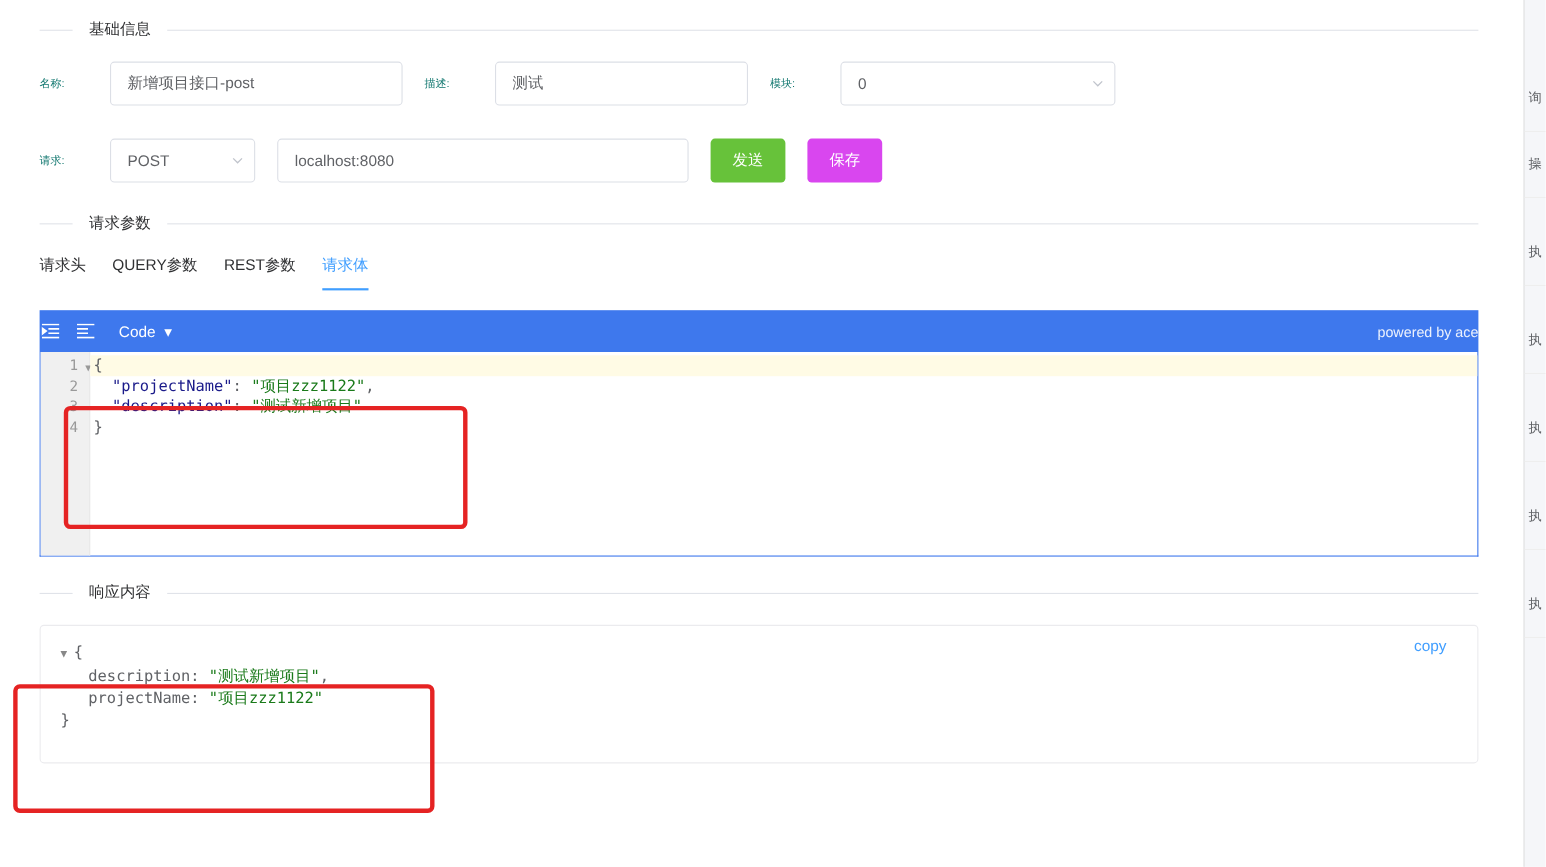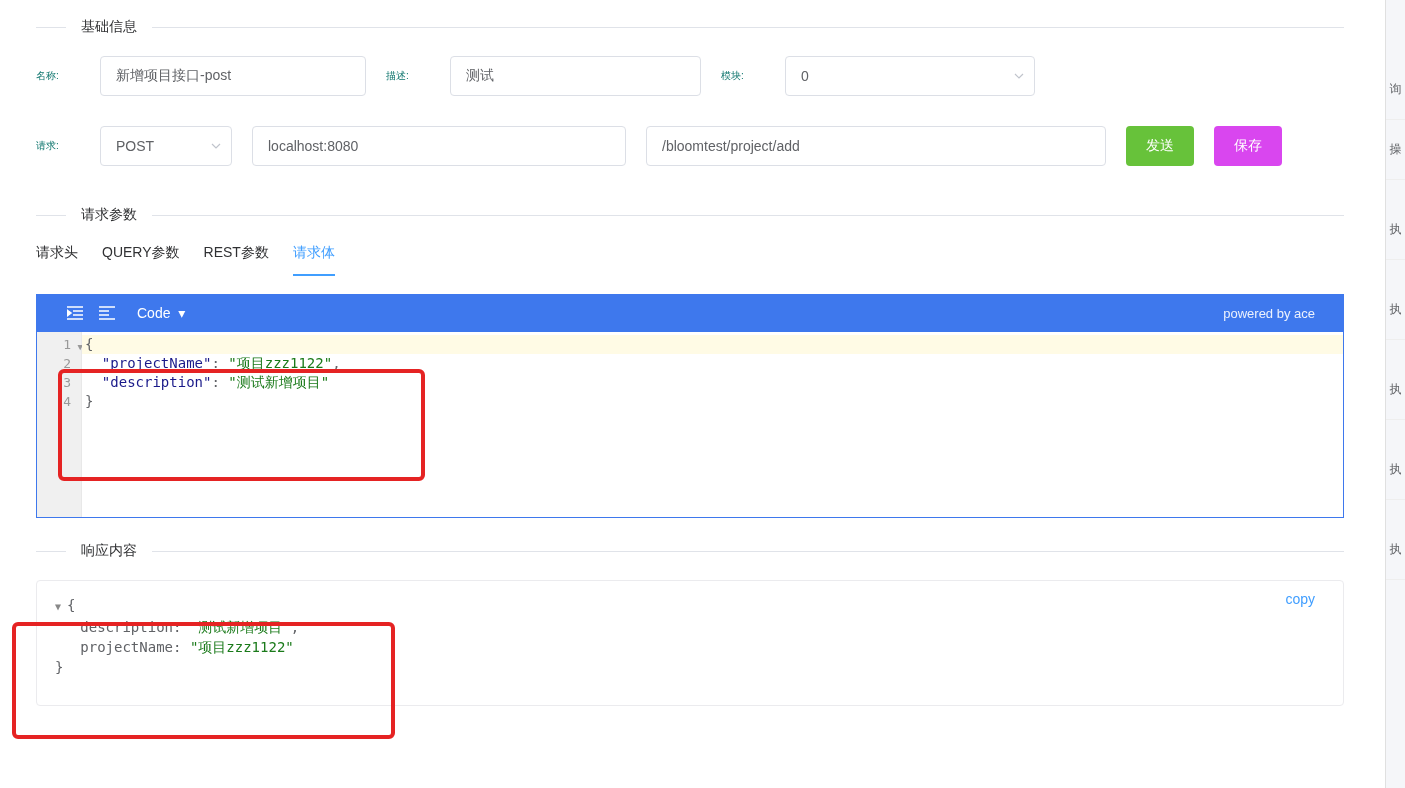--- a/index.html
+++ b/index.html
@@ -13,21 +13,21 @@
 .form-label { font-size: 10px; color: #0f766e; min-width: 44px; }
 .input { height: 40px; border: 1px solid #dcdfe6; border-radius: 4px; padding: 0 15px; background: #fff; color: #606266; font-size: 14px; outline: none;}
 .select-wrap { position: relative; display: inline-flex; align-items: center; }
 .select-wrap .chevron { position: absolute; right: 10px; top: 50%; transform: translateY(-50%); color: #c0c4cc; pointer-events: none; }
 .btn { height: 40px; border: none; border-radius: 4px; padding: 0 20px; cursor: pointer; font-size: 14px; color: #fff; }
 .btn-green { background: #67c23a; }
 .btn-blue { background: #d946ef; }
 .tabs { display: flex; gap: 24px; margin-bottom: 18px; }
 .tab { padding: 0 0 12px 0; color: #303133; cursor: pointer; font-size: 14px; }
 .tab.active { color: #409eff; border-bottom: 2px solid #409eff; }
-.editor-toolbar { background: #3e78ed; height: 38px; display: flex; align-items: center; padding: 0 29px; color: #fff; font-size: 14px; }
+.editor-toolbar { background: #3e78ed; height: 38px; display: flex; align-items: center; padding: 0 0; color: #fff; font-size: 14px; }
 .toolbar-icon { width: 20px; height: 20px; display: inline-flex; align-items: center; justify-content: center; margin-right: 12px; cursor: pointer;}
 .toolbar-spacer { flex: 1; }
 .code-label { margin-left: 8px; cursor: pointer;}
 .powered { font-size: 13px; opacity: 0.9;}
 .editor-box { border: 1px solid #3e78ed; border-top: none; height: 186px; position: relative; background: #fff; display: flex;}
 .gutter { width: 45px; background: #f0f0f0; border-right: 1px solid #e8e8e8; font-family: monospace; font-size: 13px; color: #999; padding-top: 3px;}
 .gutter-line { height: 19px; line-height: 19px; text-align: right; padding-right: 10px; position: relative;}
 .fold-arrow { position: absolute; right: -2px; top: 3px; font-size: 9px; color: #999;}
 .code-area { flex: 1; font-family: Consolas, monospace; font-size: 14px; padding-top: 3px; position: relative;}
 .code-line { height: 19px; line-height: 19px; white-space: pre; padding-left: 3px;}
@@ -52,44 +52,43 @@
   <div class="section-header" style="margin-top:18px;">
     <div class="line line-before"></div>
     <div class="title">基础信息</div>
     <div class="line"></div>
   </div>
 
   <div class="form-row">
     <span class="form-label">名称:</span>
     <input class="input" style="width: 266px;" value="新增项目接口-post">
     <span class="form-label">描述:</span>
-    <input class="input" style="width: 251px;" value="测试">
+    <input class="input" style="width: 230px;" value="测试">
     <span class="form-label">模块:</span>
     <div class="select-wrap">
       <input class="input" style="width: 250px; padding-right: 30px;" readonly="" value="0">
       <span class="chevron">
         <svg width="12" height="12" viewBox="0 0 12 12">
             <path d="M2 4 L6 8 L10 4" stroke="#c0c4cc" stroke-width="1.2" fill="none"></path>
           </svg>
       </span>
     </div>
   </div>
 
-  <div class="form-row" style="margin-bottom:40px;">
+  <div class="form-row" style="margin-bottom:28px;">
     <span class="form-label">请求:</span>
     <div class="select-wrap">
       <input class="input" style="width: 132px; padding-right: 30px;" readonly="" value="POST">
       <span class="chevron">
         <svg width="12" height="12" viewBox="0 0 12 12">
             <path d="M2 4 L6 8 L10 4" stroke="#c0c4cc" stroke-width="1.2" fill="none"></path>
           </svg>
       </span>
     </div>
     <input class="input" style="width: 374px;" value="localhost:8080">
-    <input class="input" style="width: 460px;" value="/bloomtest/project/add">
     <button class="btn btn-green">发送</button>
     <button class="btn btn-blue">保存</button>
   </div>
 
   <div class="section-header">
     <div class="line line-before"></div>
     <div class="title">请求参数</div>
     <div class="line"></div>
   </div>
 

